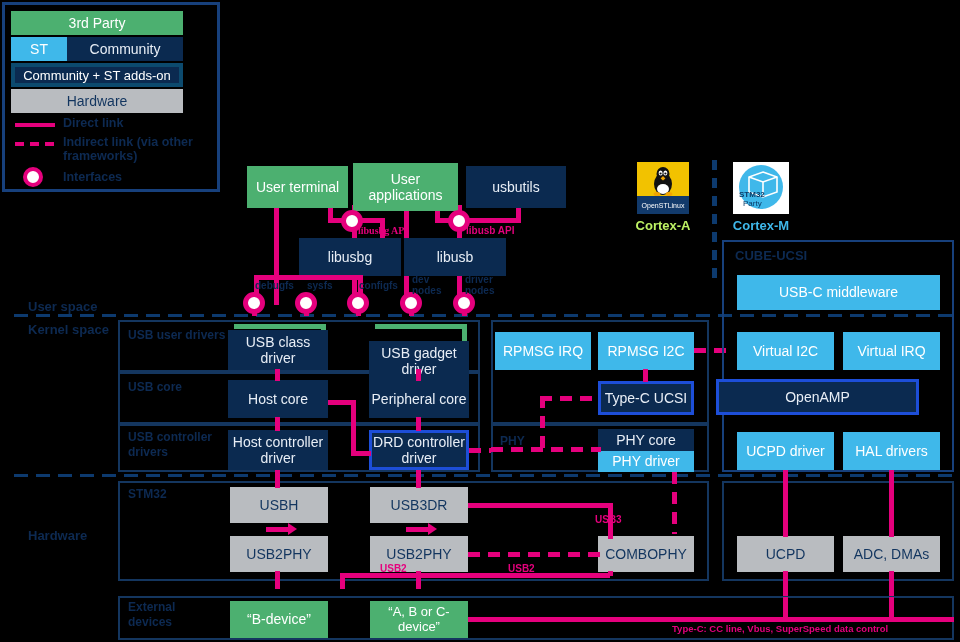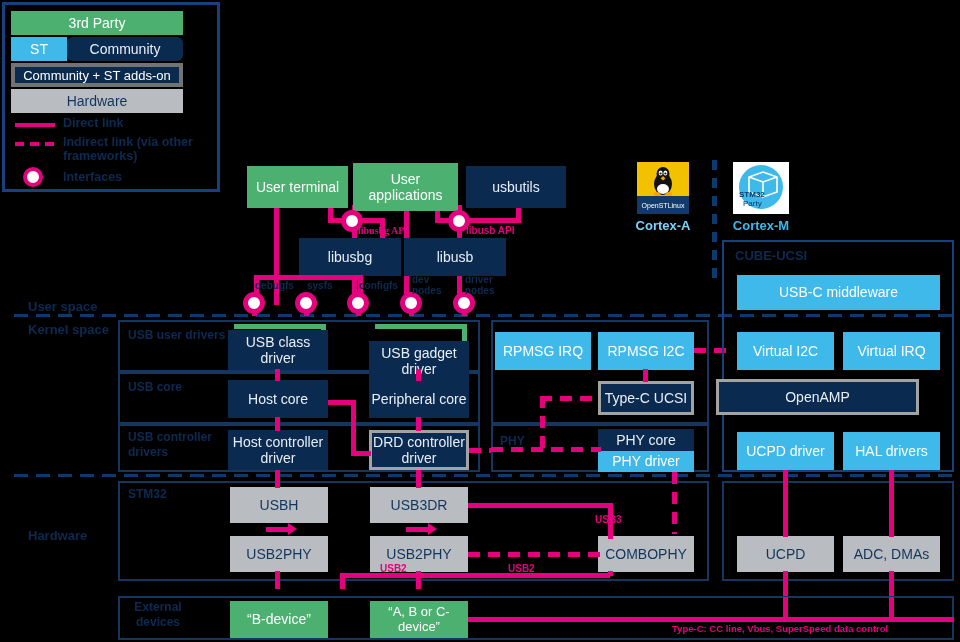--- a/index.html
+++ b/index.html
@@ -8,21 +8,21 @@
 
   .abs{position:absolute;box-sizing:border-box;}
 
   
   .box{position:absolute;box-sizing:border-box;display:flex;align-items:center;
        justify-content:center;text-align:center;line-height:1.15;}
   .b-green   {background:#4cb070;color:#ffffff;font-size:14px;}
   .b-navy    {background:#0b2a50;color:#e8eef6;font-size:14px;}
   .b-cyan    {background:#3fb8ea;color:#ffffff;font-size:14px;}
   .b-gray    {background:#b9bcc0;color:#12355f;font-size:14px;}
-  .b-navy-cy {background:#0b2a50;color:#e8eef6;font-size:14px;border:3px solid #a3a3a3;}
+  .b-navy-cy {background:#0b2a50;color:#e8eef6;font-size:14px;border:3px solid #1d4ed8;}
 
   
   #legend{left:2px;top:2px;width:218px;height:190px;border:3px solid #17407c;background:#000;}
   .lg-row{position:absolute;box-sizing:border-box;display:flex;align-items:center;
           justify-content:center;font-size:14px;}
   .lg-split{position:absolute;display:flex;width:172px;height:24px;left:6px;}
   .lg-split>div{display:flex;align-items:center;justify-content:center;font-size:14px;}
   .lg-txt{position:absolute;color:#0d2a52;font-weight:bold;font-size:12.5px;line-height:1.15;}
   .lg-line{position:absolute;height:4px;background:#e5007d;}
   .lg-dash{position:absolute;height:4px;
@@ -64,25 +64,25 @@
          background:repeating-linear-gradient(to bottom,#0d3a6e 0 10px,transparent 10px 18px);}
 </style>
 </head>
 <body>
 
 <div id="legend" class="abs">
   <div class="lg-row" style="left:6px;top:6px;width:172px;height:24px;background:#4cb070;color:#fff;">3rd Party</div>
 
   <div class="lg-split" style="top:32px;">
     <div style="width:56px;background:#3fb8ea;color:#fff;">ST</div>
-    <div style="flex:1;background:#0b2a50;color:#e8eef6;border-radius:6px;">Community</div>
+    <div style="flex:1;background:#0b2a50;color:#e8eef6;">Community</div>
   </div>
 
   <div class="lg-row" style="left:6px;top:58px;width:172px;height:24px;background:#3fb8ea;
-       border:4px solid #737373;padding:0;justify-content:center;">
+       border:4px solid #0c4a6e;padding:0;justify-content:center;">
     <div style="width:100%;height:100%;background:#0b2a50;color:#fff;display:flex;
          align-items:center;justify-content:center;font-size:13px;">Community + ST adds-on</div>
   </div>
 
   <div class="lg-row" style="left:6px;top:84px;width:172px;height:24px;background:#b9bcc0;color:#12355f;">Hardware</div>
 
   <div class="lg-line" style="left:10px;top:118px;width:40px;"></div>
   <div class="lg-txt" style="left:58px;top:111px;">Direct link</div>
 
   <div class="lg-dash" style="left:10px;top:137px;width:40px;"></div>
@@ -159,21 +159,21 @@
     <path d="M26 14 l-2.4 2.4 2.4 2 2.4-2 z" fill="#f2a500"></path>
     <ellipse cx="26" cy="27" rx="6" ry="5" fill="#fff"></ellipse>
     <ellipse cx="20" cy="32" rx="3.4" ry="2" fill="#f2a500"></ellipse>
     <ellipse cx="32" cy="32" rx="3.4" ry="2" fill="#f2a500"></ellipse>
   </svg>
   <div style="position:absolute;left:0;top:34px;width:52px;height:18px;background:#123a6b;
        display:flex;align-items:center;justify-content:center;">
     <span style="font-size:7px;color:#fff;">OpenSTLinux</span>
   </div>
 </div>
-<div class="logo-cap" style="left:620px;top:218px;width:86px;color:#7dd3fc;">Cortex-A</div>
+<div class="logo-cap" style="left:620px;top:218px;width:86px;color:#bef264;">Cortex-A</div>
 
 <div class="logo-box" style="left:733px;top:162px;width:56px;height:52px;background:#fff;">
   <svg viewBox="0 0 56 52" style="position:absolute;left:0;top:0;width:56px;height:52px;">
     <circle cx="28" cy="25" r="22" fill="#3fb8ea"></circle>
     <g stroke="#fff" stroke-width="1.6" fill="none">
       <path d="M30 10 l14 5 0 15 -14 5 -14 -5 0 -15 z"></path>
       <path d="M16 15 l14 5 14 -5 M30 20 l0 15"></path>
     </g>
   </svg>
   <div style="position:absolute;left:6px;top:28px;font-size:8px;color:#0b3a66;font-weight:bold;">
@@ -289,21 +289,21 @@
 <div class="box b-gray" style="left:737px;top:536px;width:97px;height:36px;">UCPD</div>
 <div class="box b-gray" style="left:843px;top:536px;width:97px;height:36px;">ADC, DMAs</div>
 <div class="mg mg-v" style="left:783px;top:470px;height:67px;"></div>
 <div class="mg mg-v" style="left:889px;top:470px;height:67px;"></div>
 <div class="mg mg-v" style="left:783px;top:571px;height:26px;"></div>
 <div class="mg mg-v" style="left:889px;top:571px;height:26px;"></div>
 
 <div class="dash-v" style="left:672px;top:472px;height:62px;"></div>
 
 <div class="outline" style="left:118px;top:596px;width:836px;height:44px;"></div>
-<div class="rowlbl" style="left:128px;top:600px;width:60px;text-align:center;">External devices</div>
+<div class="rowlbl" style="left:128px;top:600px;width:60px;">External devices</div>
 
 <div class="box b-green" style="left:230px;top:601px;width:98px;height:37px;">“B-device”</div>
 <div class="box b-green" style="left:370px;top:601px;width:98px;height:37px;font-size:13px;">“A, B or C-device”</div>
 
 <div class="mg mg-h" style="left:468px;top:617px;width:486px;"></div>
 <div class="mg mg-v" style="left:783px;top:597px;height:22px;"></div>
 <div class="mg mg-v" style="left:889px;top:597px;height:22px;"></div>
 <div class="mglbl" style="left:672px;top:624px;width:280px;font-size:9.5px;">Type-C: CC line, Vbus, SuperSpeed data control</div>
 
 </body></html>

